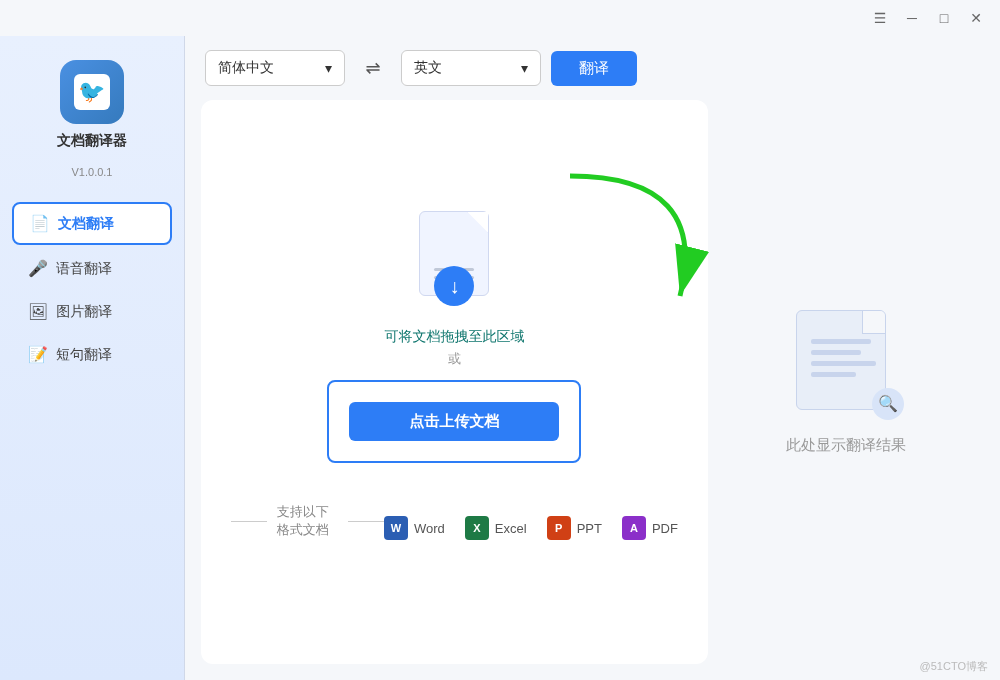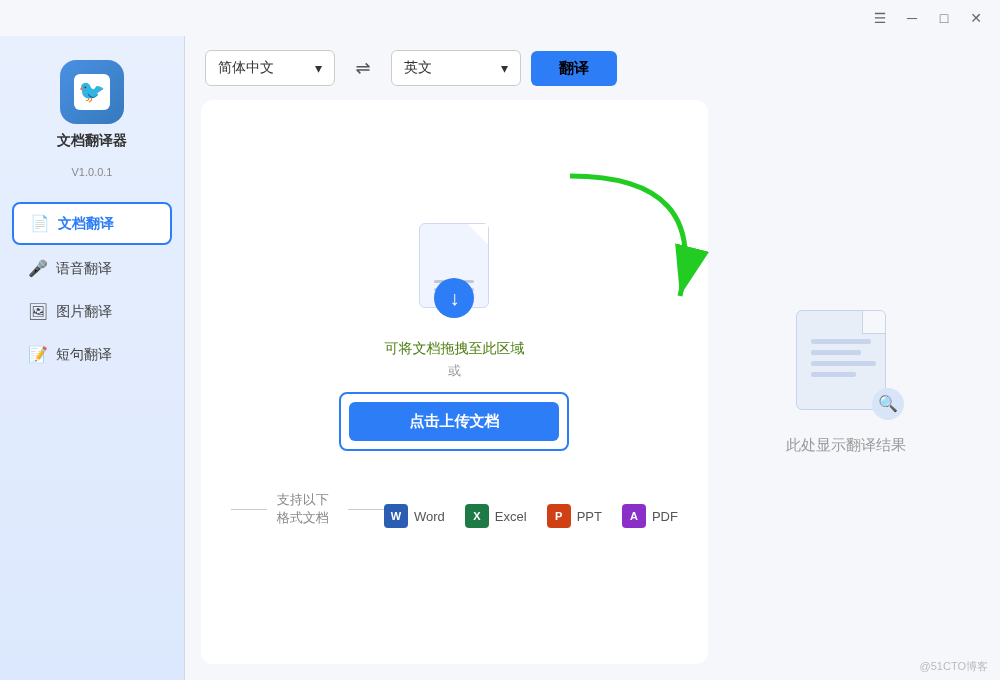--- a/index.html
+++ b/index.html
@@ -133,21 +133,21 @@
 
     
     .toolbar {
       display: flex;
       align-items: center;
       padding: 14px 20px;
       gap: 10px;
       background: #f5f7fa;
     }
     .lang-select {
-      width: 130px;
+      width: 140px;
       height: 36px;
       border: 1px solid #ccc;
       border-radius: 6px;
       background: white;
       display: flex;
       align-items: center;
       justify-content: space-between;
       padding: 0 12px;
       cursor: pointer;
       font-size: 14px;
@@ -158,27 +158,27 @@
       height: 36px;
       display: flex;
       align-items: center;
       justify-content: center;
       cursor: pointer;
       color: #555;
       font-size: 18px;
     }
     .translate-btn {
       background: #2d7df6;
-      color: #000000;
+      color: #ffffff;
       border: none;
       border-radius: 6px;
       padding: 8px 28px;
       font-size: 15px;
       cursor: pointer;
-      font-weight: bold;
+      font-weight: normal;
     }
 
     
     .content-area {
       flex: 1;
       display: flex;
       gap: 0;
       padding: 0 16px 16px;
     }
 
@@ -247,34 +247,34 @@
       display: flex;
       align-items: center;
       justify-content: center;
       color: white;
       font-size: 20px;
       font-weight: bold;
     }
 
     .drop-text {
       font-size: 14px;
-      color: #4d7c0f;
+      color: #0f766e;
       margin-top: 12px;
       margin-bottom: 4px;
     }
     .or-text {
       font-size: 13px;
       color: #999;
       margin-bottom: 12px;
     }
 
     .upload-btn-wrapper {
       border: 2px solid #2d7df6;
       border-radius: 8px;
-      padding: 8px;
+      padding: 20px;
     }
     .upload-btn {
       background: #2d7df6;
       color: white;
       border: none;
       border-radius: 6px;
       padding: 10px 60px;
       font-size: 15px;
       cursor: pointer;
       font-weight: bold;

